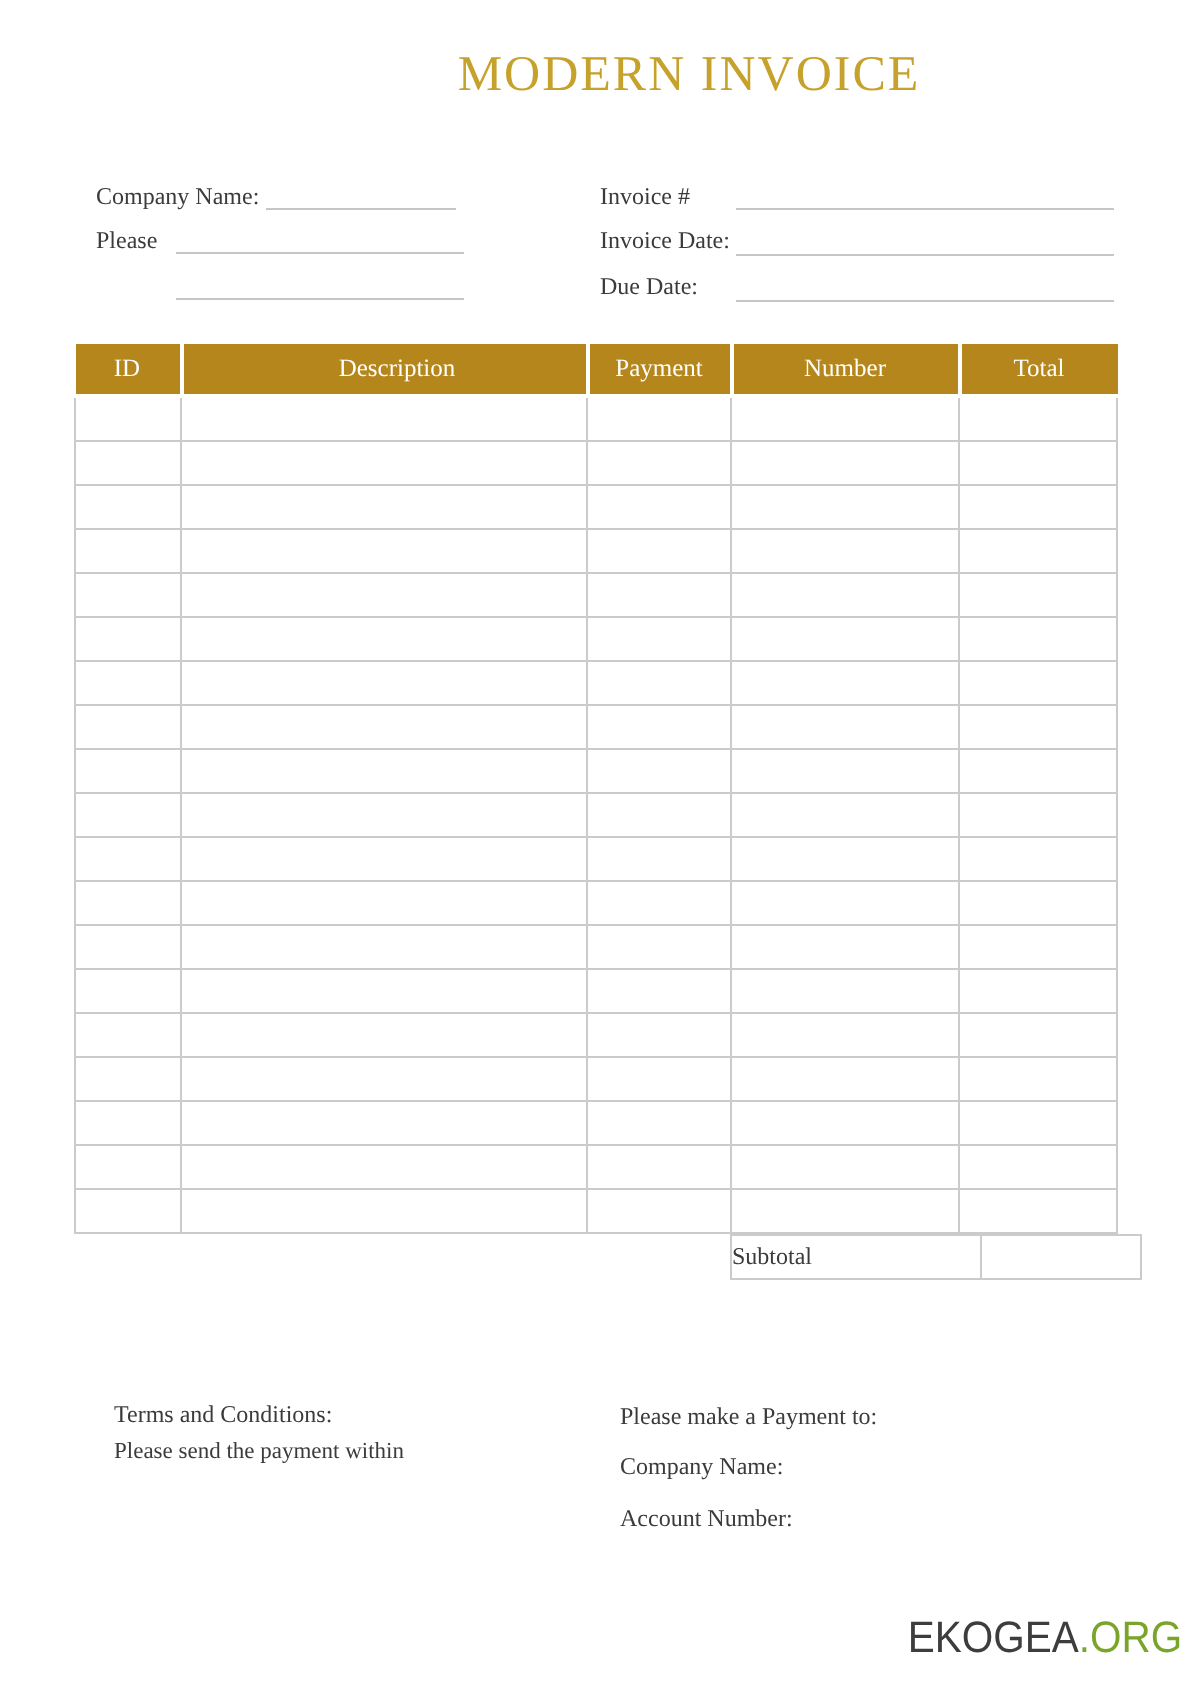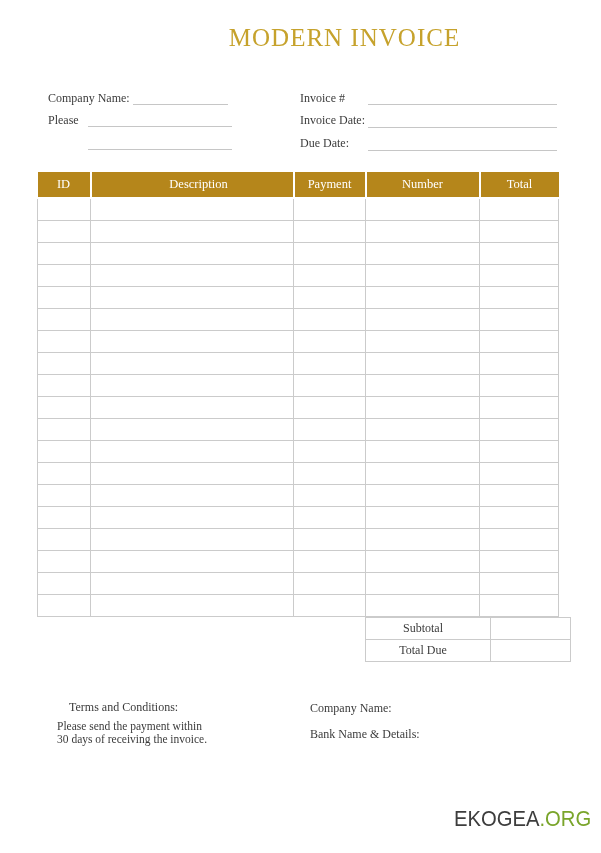--- a/index.html
+++ b/index.html
@@ -23,26 +23,26 @@
   }
   table.items th + th { border-left:2px solid #ffffff; }
   table.items th.col-desc { text-align:center; padding-left:13px; }
   table.items td { border:1px solid #cbcbcb; height:21px; padding:0; }
   table.items tbody tr:first-child td { border-top:none; }
 
   
   .summary-wrap { position:absolute; left:365px; top:617px; }
   table.summary { border-collapse:collapse; table-layout:fixed; width:193px; }
   table.summary td { border:1px solid #cbcbcb; height:21px; padding:0; font-size:12px; }
-  table.summary td.s-label { width:114px; text-align:center; padding-right:10px; color:#3b3b3b; }
+  table.summary td.s-label { width:114px; text-align:left; padding-right:10px; color:#3b3b3b; }
   table.summary td.s-value { width:79px; }
 
   
   .terms { position:absolute; left:57px; top:701px; width:230px; }
-  .terms .heading { font-size:12px; margin:0 0 6px 12px; }
+  .terms .heading { font-size:12px; margin:0 0 6px 0; }
   .terms p { margin:0; font-size:11.5px; line-height:13px; }
   .payment { position:absolute; left:310px; top:701px; width:240px; }
   .payment .heading { font-size:12px; margin:0 0 10px 0; }
   .payment .pay-field { font-size:12px; margin:0 0 11px 0; }
 
   
   .logo {
     position:absolute; right:10px; top:806px; font-family:"Liberation Sans", sans-serif;
     font-size:22px; letter-spacing:0px; transform:scaleX(0.92); transform-origin:right center;
     white-space:nowrap;
@@ -226,40 +226,36 @@
     </table>
   </div>
 
   <div class="summary-wrap">
     <table class="summary">
         <tbody id="summary-body">
           <tr>
             <td class="s-label">Subtotal</td>
             <td class="s-value"></td>
           </tr>
-          <tr>
-            <td class="s-label">Total Due</td>
-            <td class="s-value"></td>
-          </tr>
         </tbody>
       </table>
   </div>
 
   <div class="terms">
     <p class="heading">Terms and Conditions:</p>
     <div id="terms-lines">
         <p>Please send the payment within</p>
-        <p>30 days of receiving the invoice.</p>
       </div>
   </div>
 
   <div class="payment">
+    <p class="heading">Please make a Payment to:</p>
     <div id="payment-fields">
         <div class="pay-field">Company Name:</div>
-        <div class="pay-field">Bank Name &amp; Details:</div>
+        <div class="pay-field">Account Number:</div>
       </div>
   </div>
 
   <div class="logo">
     <span class="brand">EKOGEA</span><span class="suffix">.ORG</span>
   </div>
 
 </div>
 
 </body></html>

